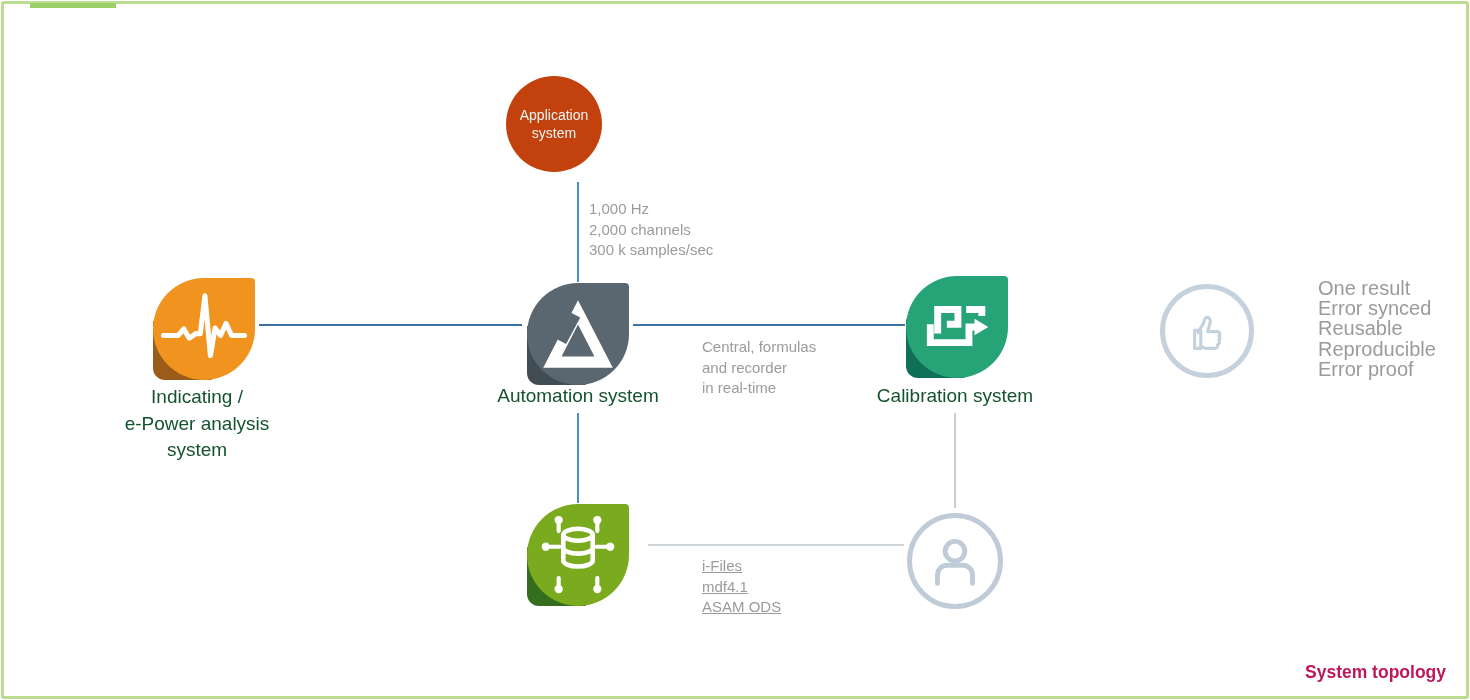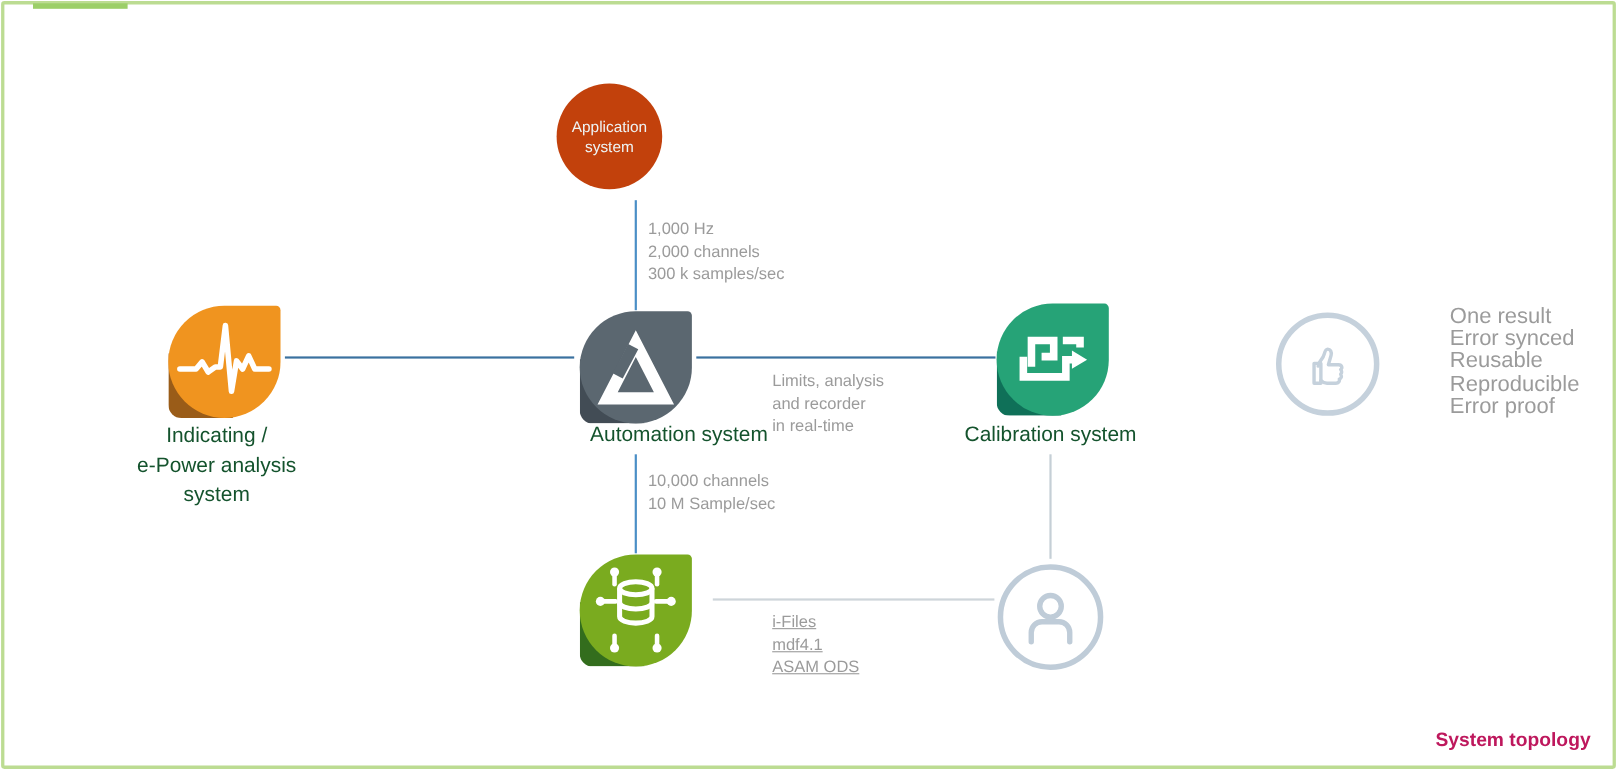--- a/index.html
+++ b/index.html
@@ -53,21 +53,21 @@
   .leaf-calibration .fold{background:#0f7058;}
   .leaf-calibration .body{background:#26a377;}
 
   .leaf-central{left:527px;top:504px;}
   .leaf-central .fold{background:#336d1d;}
   .leaf-central .body{background:#7aab1f;}
 
   
   .node-label{position:absolute;color:#14532d;font-size:19px;line-height:26.5px;text-align:center;}
   .lbl-indicating{left:87px;top:384px;width:220px;}
-  .lbl-automation{left:458px;top:383px;width:240px;text-align:right;}
+  .lbl-automation{left:458px;top:383px;width:240px;}
   .lbl-calibration{left:835px;top:383px;width:240px;}
   .lbl-central{left:447px;top:611px;width:260px;}
 
   
   .circle-outline{position:absolute;border-radius:50%;display:flex;align-items:center;justify-content:center;}
   .circle-person{left:907px;top:513px;width:86px;height:86px;border:5px solid #bfccd8;}
   .circle-thumb{left:1160px;top:284px;width:84px;height:84px;border:5px solid #c5d1dc;}
 
   
   .benefits{position:absolute;left:1274px;top:278px;color:#9b9b9b;font-size:20px;line-height:20.2px;margin-left:44px;}
@@ -89,27 +89,23 @@
   <div class="line line-v2"></div>
   <div class="line line-v-gray"></div>
   <div class="line line-h-gray"></div>
 
   <div class="edge-label lbl-hz">
     <div>1,000 Hz</div>
     <div>2,000 channels</div>
     <div>300 k samples/sec</div>
   </div>
   <div class="edge-label lbl-limits">
-    <div>Limits, analysis</div>
+    <div>Central, formulas</div>
     <div>and recorder</div>
     <div>in real-time</div>
-  </div>
-  <div class="edge-label lbl-channels">
-    <div>10,000 channels</div>
-    <div>10 M Sample/sec</div>
   </div>
   <div class="edge-label lbl-ifiles">
     <div>i-Files</div>
     <div>mdf4.1</div>
     <div>ASAM ODS</div>
   </div>
 
   <div class="node-application">
     <span>Application</span>
     <span>system</span>

